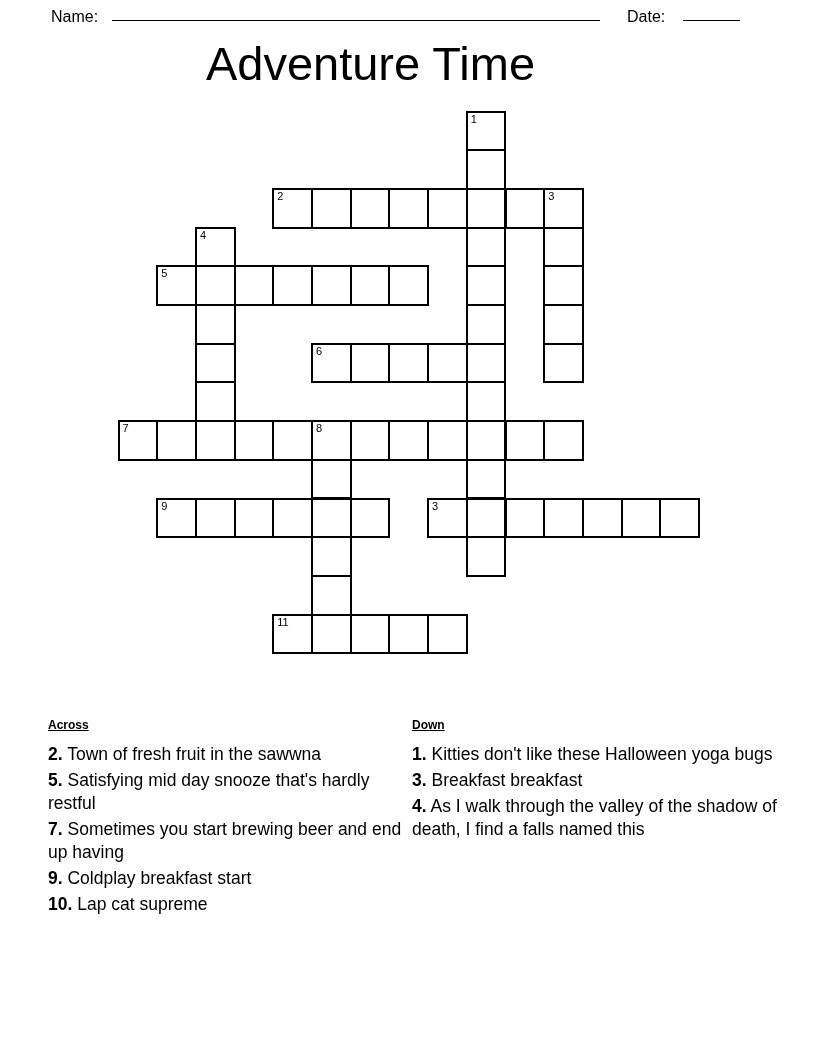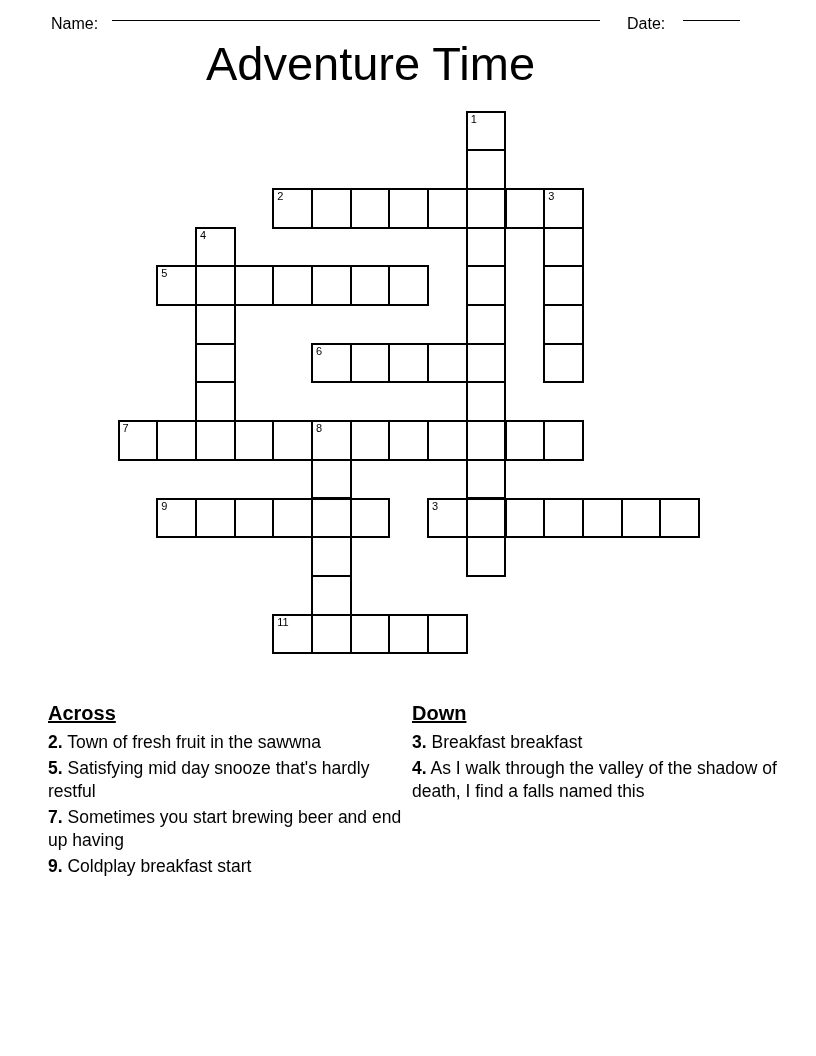--- a/index.html
+++ b/index.html
@@ -2,21 +2,21 @@
 <html><head>
 <meta charset="utf-8">
 <style>
   html,body { margin:0; padding:0; background:#fff; }
   #page {
     position:relative; width:816px; height:1056px; background:#ffffff;
     font-family:"Liberation Sans", sans-serif; color:#000; overflow:hidden;
   }
   
   #header-row { position:absolute; left:0; top:2px; width:816px; height:22px; font-size:16px; }
-  .hdr-label { position:absolute; top:13px; }
+  .hdr-label { position:absolute; top:6px; }
   #name-label { left:51px; }
   #date-label { left:627px; }
   .blank-line { position:absolute; top:1px; height:17px; border-bottom:1.5px solid #000; }
   #name-line { left:112px; width:488px; }
   #date-line { left:683px; width:57px; }
   
   #title { position:absolute; left:0; top:36px; width:741px; text-align:center;
            font-size:47px; font-weight:400; letter-spacing:0px; }
   
   #grid { position:absolute; left:117.5px; top:110.5px; width:0; height:0; }
@@ -24,22 +24,22 @@
     position:absolute; box-sizing:border-box;
     width:40.7px; height:40.7px;
     border:2px solid #000; background:#fff;
   }
   .cellnum { position:absolute; top:1px; left:3px; font-size:11px; line-height:11px;
              font-weight:400; }
   
   .clue-col { position:absolute; top:700px; font-size:17.5px; line-height:23px; }
   #clues-left  { left:48px;  width:356px; }
   #clues-right { left:412px; width:372px; }
-  .clue-heading { font-size:20px; font-weight:bold; text-decoration:underline;
-                  margin:0 0 5px 0; line-height:26px; }
+  .clue-heading { font-size:12px; font-weight:bold; text-decoration:underline;
+                  margin:12px 0 5px 0; line-height:26px; }
   p.clue { margin:0 0 3px 0; }
   p.clue b { font-weight:bold; }
 </style>
 </head>
 <body>
 
 <div id="page">
 
   <div id="header-row">
     <span id="name-label" class="hdr-label">Name:</span>
@@ -143,20 +143,22 @@
       <div class="cell" style="left: 270.9px; top: 503.1px;"></div>
       <div class="cell" style="left: 309.6px; top: 503.1px;"></div>
     </div>
 
   <div id="clues-left" class="clue-col">
       <div class="clue-heading">Across</div>
       <p class="clue"><b>2.</b> <span>Town of fresh fruit in the sawwna</span></p>
       <p class="clue"><b>5.</b> <span>Satisfying mid day snooze that's hardly restful</span></p>
       <p class="clue"><b>7.</b> <span>Sometimes you start brewing beer and end up having</span></p>
       <p class="clue"><b>9.</b> <span>Coldplay breakfast start</span></p>
+      <p class="clue"><b>10.</b> <span>Lap cat supreme</span></p>
     </div>
   <div id="clues-right" class="clue-col">
       <div class="clue-heading">Down</div>
+      <p class="clue"><b>1.</b> <span>Kitties don't like these Halloween yoga bugs</span></p>
       <p class="clue"><b>3.</b> <span>Breakfast breakfast</span></p>
       <p class="clue"><b>4.</b> <span>As I walk through the valley of the shadow of death, I find a falls named this</span></p>
     </div>
 
 </div>
 
 </body></html>

